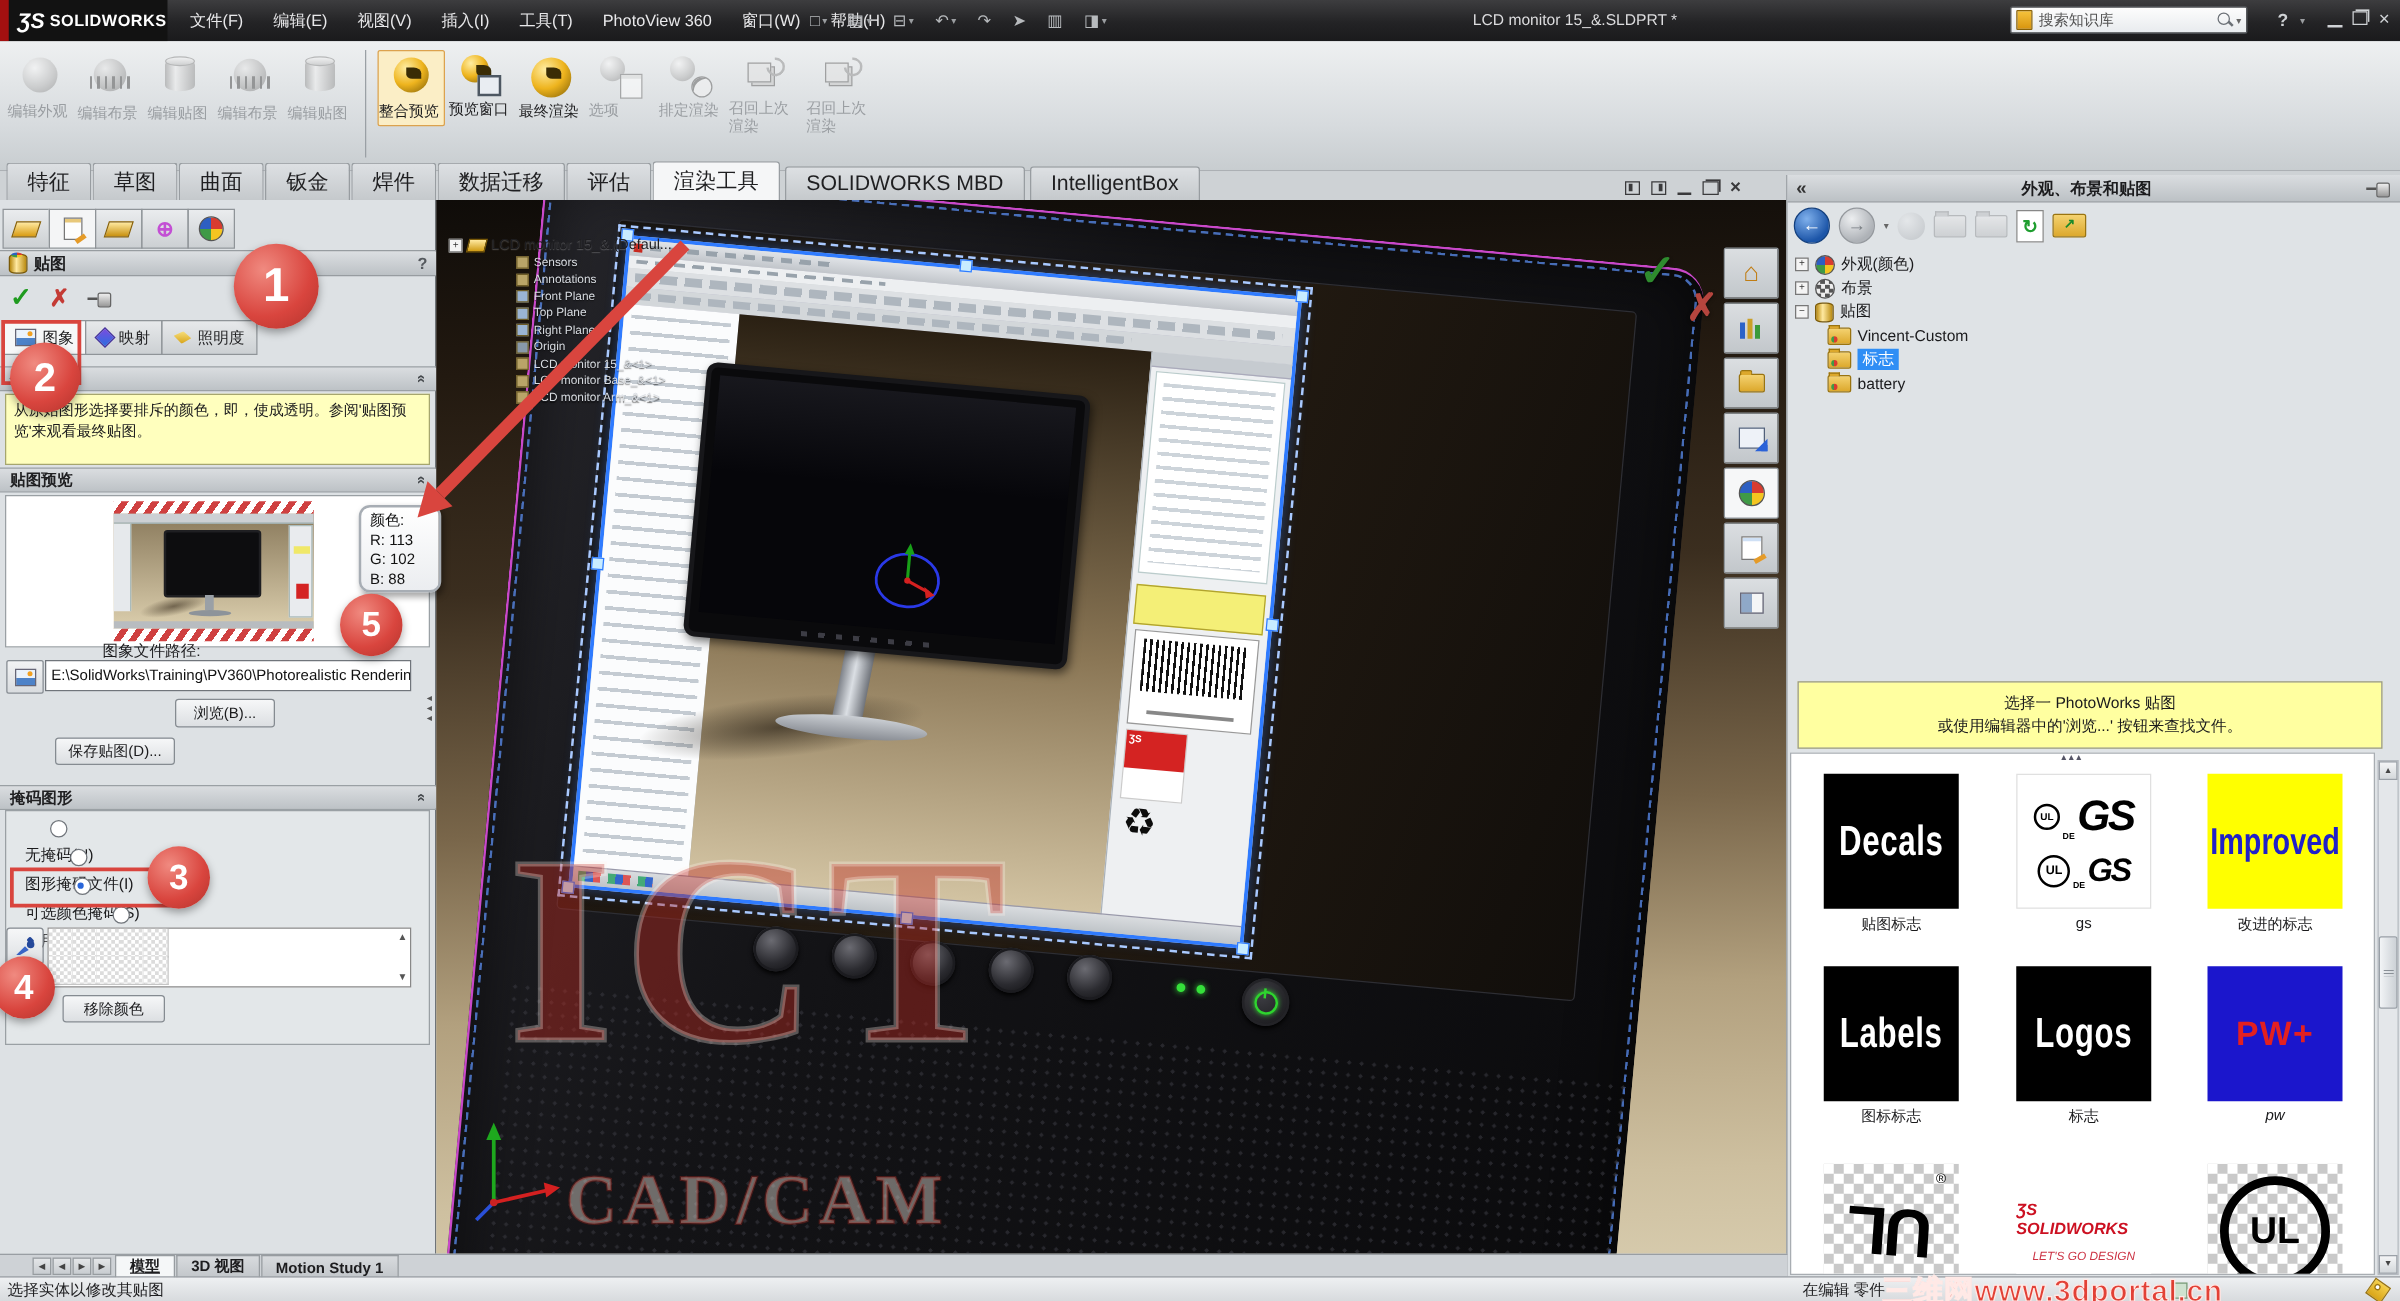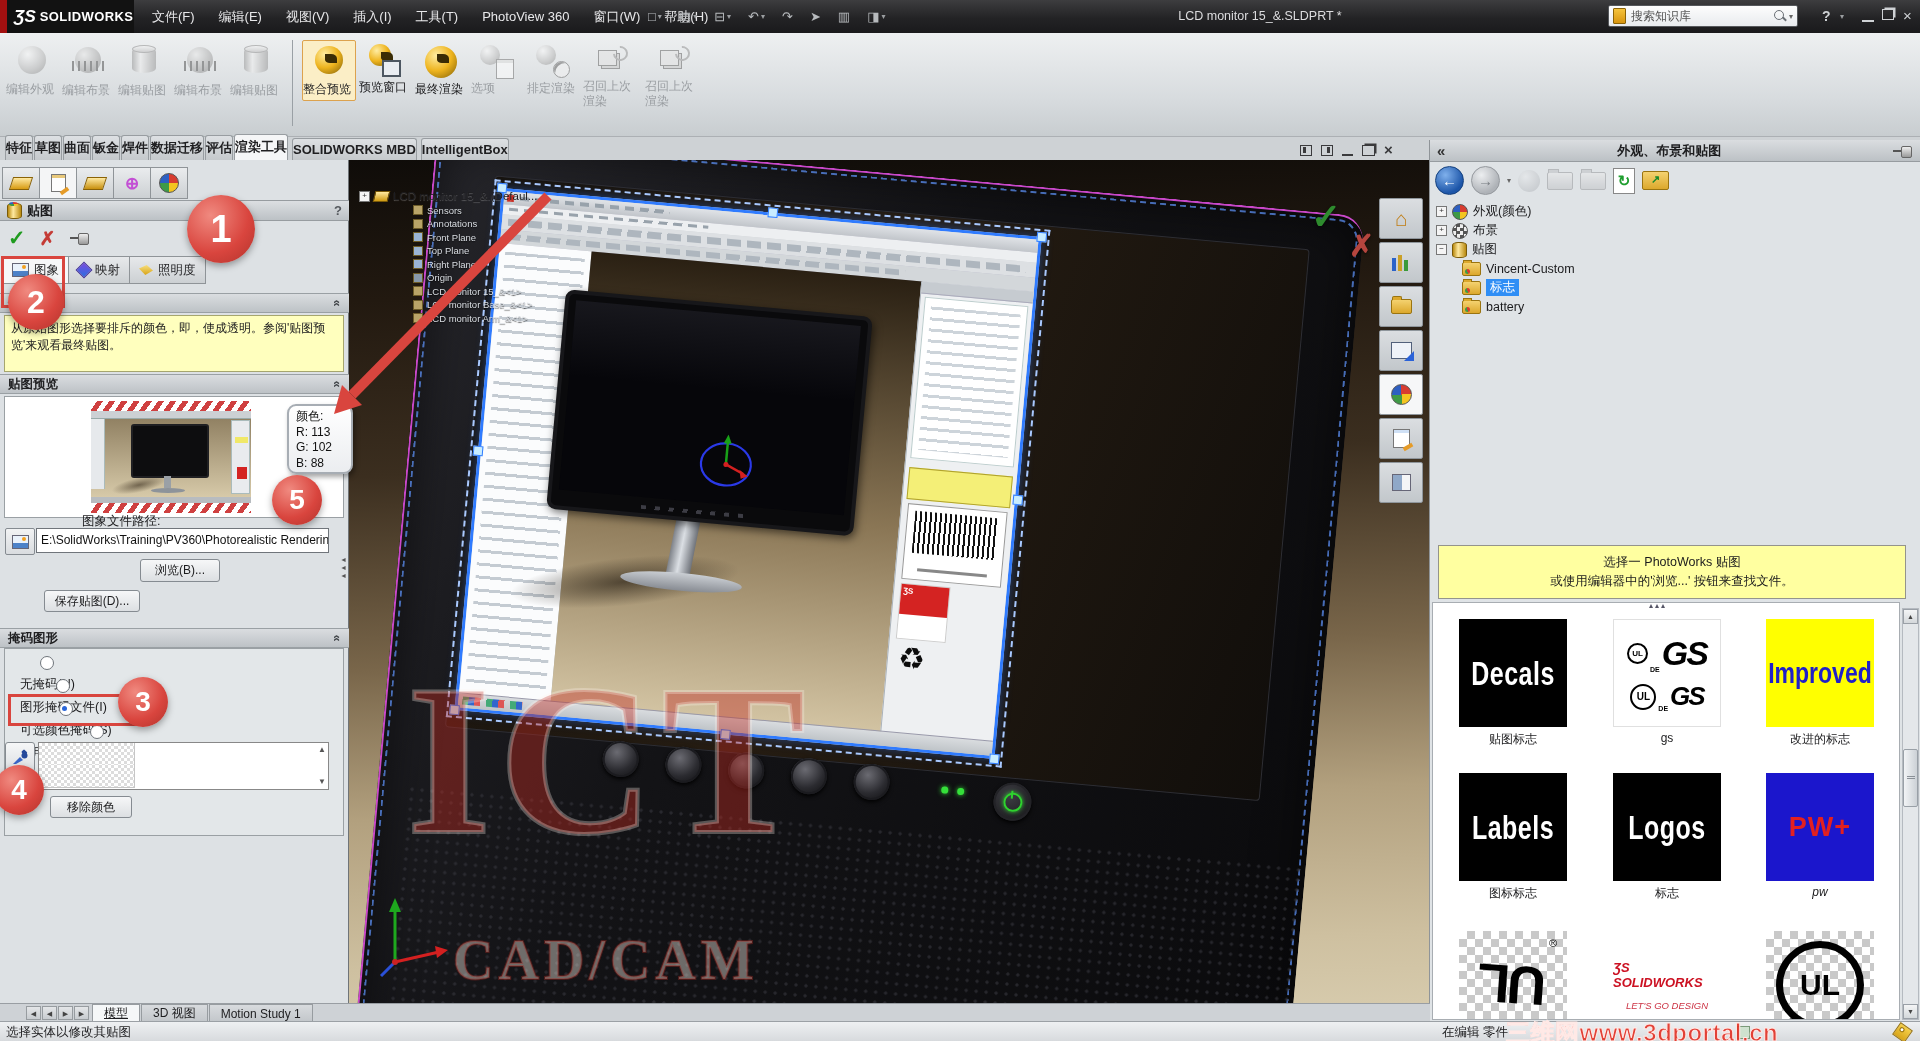--- a/index.html
+++ b/index.html
@@ -47,21 +47,21 @@
   .i-spider::after{content:"";position:absolute;left:-3px;top:14px;width:32px;height:10px;background:repeating-linear-gradient(90deg,#555 0 2px,transparent 2px 6px);}
   .i-small-win::after{content:"";position:absolute;right:1px;bottom:1px;width:15px;height:13px;background:#e9edf2;border:2px solid #4d5762;}
   .i-list::after{content:"";position:absolute;right:0;bottom:0;width:16px;height:18px;background:#fff;border:1px solid #777;box-shadow:inset 0 3px 0 #cfe0f5;}
   .i-clock::after{content:"";position:absolute;right:0;bottom:1px;width:15px;height:15px;border-radius:50%;background:#f2f3f4;border:1.6px solid #666;box-shadow:inset 4px 4px 0 -3px #666;}
   .i-photos::before{content:"";position:absolute;left:3px;top:7px;width:17px;height:14px;background:#dfe4ea;border:1.4px solid #667;box-shadow:3px 3px 0 -1px #c3cad4,3px 3px 0 0 #667;}
   .i-photos::after{content:"";position:absolute;right:1px;top:3px;width:11px;height:11px;border:2.4px solid #8b98a6;border-left-color:transparent;border-radius:50%;transform:rotate(40deg);}
 
   
   #rtabs{position:absolute;left:0;top:137px;width:1920px;height:23px;background:#ced2d5;border-bottom:1px solid #989da1;}
   #rtabs .row{position:absolute;left:5px;top:1px;display:flex;align-items:flex-end;height:22px;}
-  .rtab{font-size:13px;color:#1f1f21;padding:3px 0 3px;background:linear-gradient(#dde0e3,#c5c9cc);border:1px solid #989da1;border-bottom:none;border-radius:3px 3px 0 0;margin-right:1px;white-space:nowrap;font-weight:bold;}
+  .rtab{font-size:17px;color:#1f1f21;padding:3px 16px 3px;background:linear-gradient(#dde0e3,#c5c9cc);border:1px solid #989da1;border-bottom:none;border-radius:3px 3px 0 0;margin-right:1px;white-space:nowrap;}
   .rtab.active{background:#f5f6f7;padding-bottom:4px;}
   .rtab.addin{margin-left:3px;}
   #vp-ctrls{position:absolute;left:1300px;top:141px;display:flex;gap:9px;align-items:center;color:#3a3a3c;}
   .wc-pane{width:12px;height:11px;border:1.5px solid #3a3a3c;box-sizing:border-box;position:relative;}
   .wc-pane::after{content:"";position:absolute;left:2px;top:1px;width:3px;height:6px;background:#3a3a3c;}
   .wc-pane.r::after{left:auto;right:2px;}
   .wc-min{width:11px;height:10px;border-bottom:2.5px solid #3a3a3c;}
   .wc-rest{width:11px;height:9px;border:1.6px solid #3a3a3c;box-shadow:2px -2px 0 -0.5px #3a3a3c;}
   .wc-x{font-size:15px;font-weight:bold;line-height:18px;}
 
@@ -256,21 +256,21 @@
   #tp-scroll{position:absolute;right:1px;top:468px;width:17px;height:412px;background:#e4e7ea;border:1px solid #b5bac0;box-sizing:border-box;}
   .sc-btn{position:absolute;left:0;width:15px;height:15px;background:linear-gradient(#f4f5f6,#d4d8db);border:1px solid #9aa0a7;box-sizing:border-box;text-align:center;font-size:7px;color:#444;line-height:13px;}
   .sc-thumb{position:absolute;left:0;top:140px;width:15px;height:58px;background:linear-gradient(90deg,#f2f4f6,#ccd1d6);border:1px solid #99a0a7;border-radius:2px;box-sizing:border-box;}
   .sc-thumb::after{content:"";position:absolute;left:3px;top:26px;width:8px;height:5px;background:repeating-linear-gradient(180deg,#8a9097 0 1px,transparent 1px 2.5px);}
 
   
   #btabs{position:absolute;left:0;top:1003px;width:1430px;height:18px;background:#ced2d6;border-top:1px solid #999ea3;}
   #bnav{position:absolute;left:26px;top:2px;display:flex;gap:1px;}
   .nbtn{width:15px;height:14px;background:linear-gradient(#e4e6e8,#c8ccd0);border:1px solid #979ca0;font-size:7px;color:#444;text-align:center;line-height:13px;box-sizing:border-box;}
   #btabrow{position:absolute;left:92px;top:0px;display:flex;height:18px;}
-  .btab{padding:0 11px;font-size:12px;color:#1d1d1f;background:linear-gradient(#d8dbde,#c2c6ca);border:1px solid #979ca0;border-bottom:none;display:flex;align-items:center;margin-right:1px;}
+  .btab{padding:0 11px;font-size:12px;color:#1d1d1f;background:linear-gradient(#d8dbde,#c2c6ca);border:1px solid #979ca0;border-bottom:none;display:flex;align-items:center;margin-right:1px;font-weight:bold;}
   .btab.active{background:#f5f7f8;text-decoration:underline;}
   #status{position:absolute;left:0;top:1021px;width:1920px;height:20px;background:linear-gradient(#eef0f2,#d6d9dc);border-top:1px solid #9ba0a5;font-size:12.5px;color:#1e1e20;}
   #status-left{position:absolute;left:6px;top:2px;}
   #status-right{position:absolute;left:1442px;top:2px;}
   #st-ico{position:absolute;left:1737px;top:4px;width:11px;height:11px;background:#cfe2cf;border:1px solid #7a9a7a;}
   #redwm{position:absolute;left:1506px;top:-5px;font-size:24px;font-weight:bold;color:rgba(226,51,39,.92);-webkit-text-stroke:1px #ffe9e6;letter-spacing:0.5px;z-index:80;}
   #tag{position:absolute;left:1895px;top:3px;width:13px;height:13px;background:linear-gradient(#f5d04a,#d8a418);border:1px solid #9a7410;transform:rotate(35deg);z-index:81;}
   #tag::after{content:"";position:absolute;left:2px;top:2px;width:3px;height:3px;border-radius:50%;background:#fff;border:1px solid #9a7410;}
 
   #arrow-ovl{position:absolute;left:0;top:0;width:1920px;height:1041px;pointer-events:none;z-index:66;}

